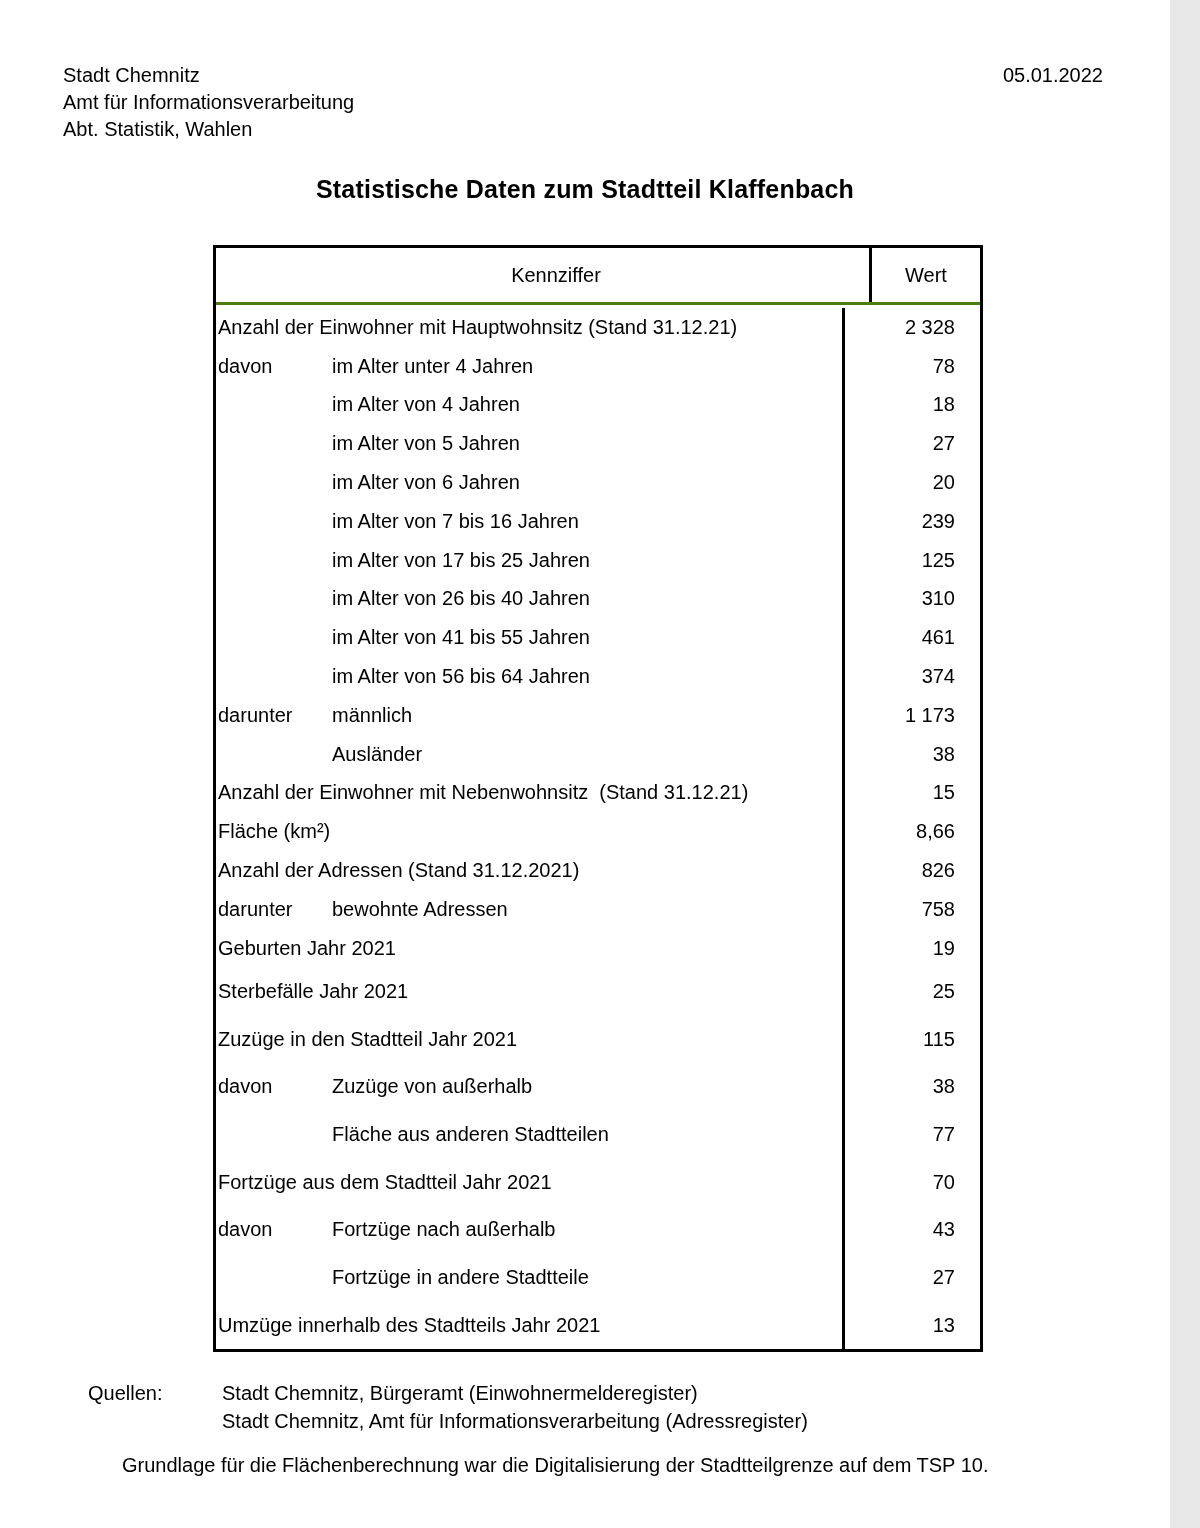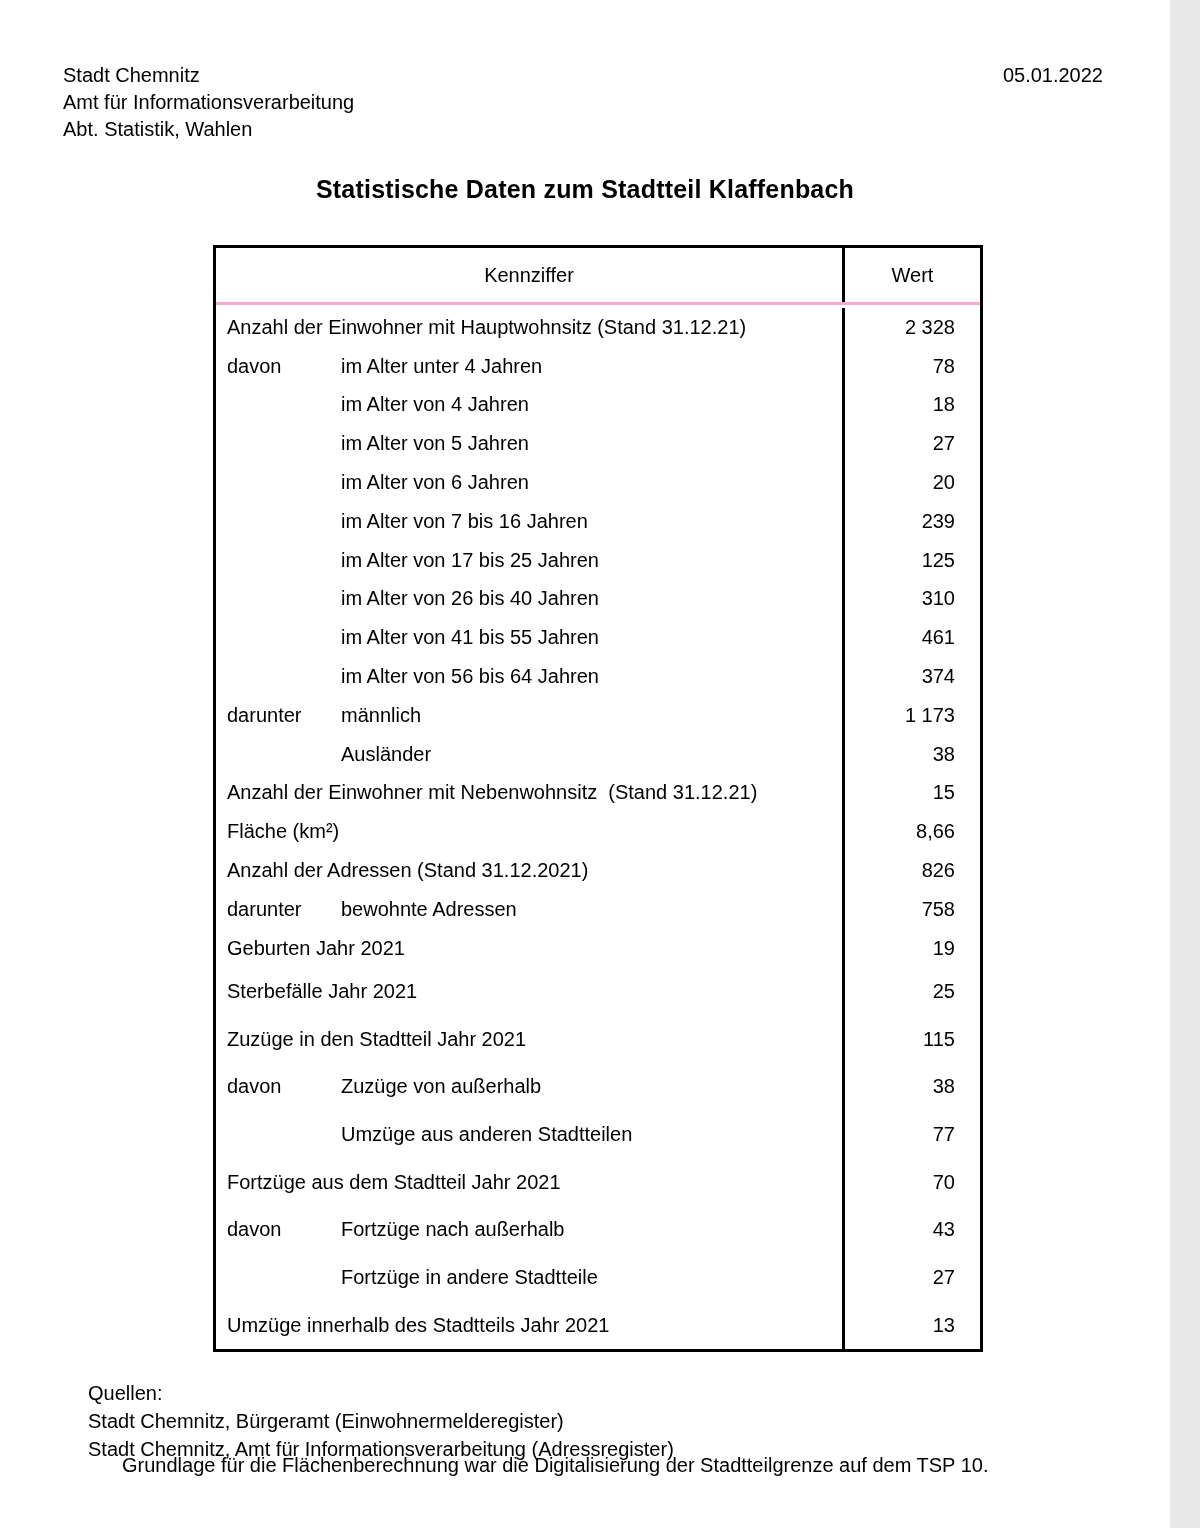--- a/index.html
+++ b/index.html
@@ -43,21 +43,22 @@
     width: 770px;
     height: 1107px;
     border: 3px solid #000;
     display: flex;
     flex-direction: column;
     font-size: 20px;
   }
   .thead {
     flex: 0 0 57px;
     display: flex;
-    border-bottom: 3px solid #f9a8d4;
+    border-bottom: 3px solid #4d7c0f;
+    padding-left: 27px;
   }
   .th-indicator {
     width: 629px;
     border-right: 3px solid #000;
     display: flex;
     align-items: center;
     justify-content: center;
   }
   .th-value {
     flex: 1;
@@ -76,21 +77,21 @@
     display: flex;
     min-height: 0;
   }
   
   .trow:nth-child(-n+17) { flex: 0 0 38.8px; }
   .cell-label {
     width: 629px;
     border-right: 3px solid #000;
     display: flex;
     align-items: center;
-    padding-left: 11px;
+    padding-left: 2px;
     white-space: pre-wrap;
   }
   .row-prefix {
     flex: 0 0 114px;
     white-space: pre-wrap;
   }
   .row-label { white-space: pre-wrap; }
   .cell-value {
     flex: 1;
     display: flex;
@@ -98,21 +99,20 @@
     justify-content: flex-end;
     padding-right: 25px;
   }
   .sources {
     position: absolute;
     left: 88px;
     top: 1379px;
     display: flex;
     font-size: 20px;
     line-height: 28px;
-    flex-direction: column;
   }
   .sources-label { width: 134px; }
   .doc-note {
     position: absolute;
     left: 88px;
     top: 1454px;
     font-size: 20px;
     margin-left: 34px;
   }
 </style>
@@ -294,21 +294,21 @@
     <div class="cell-label">
       <span class="row-prefix">davon</span>
       <span class="row-label">Zuzüge von außerhalb</span>
     </div>
     <div class="cell-value">38</div>
   </div>
 
   <div class="trow">
     <div class="cell-label">
       <span class="row-prefix"></span>
-      <span class="row-label">Umzüge aus anderen Stadtteilen</span>
+      <span class="row-label">Fläche aus anderen Stadtteilen</span>
     </div>
     <div class="cell-value">77</div>
   </div>
 
   <div class="trow">
     <div class="cell-label">
       
       <span class="row-label">Fortzüge aus dem Stadtteil Jahr 2021</span>
     </div>
     <div class="cell-value">70</div>

